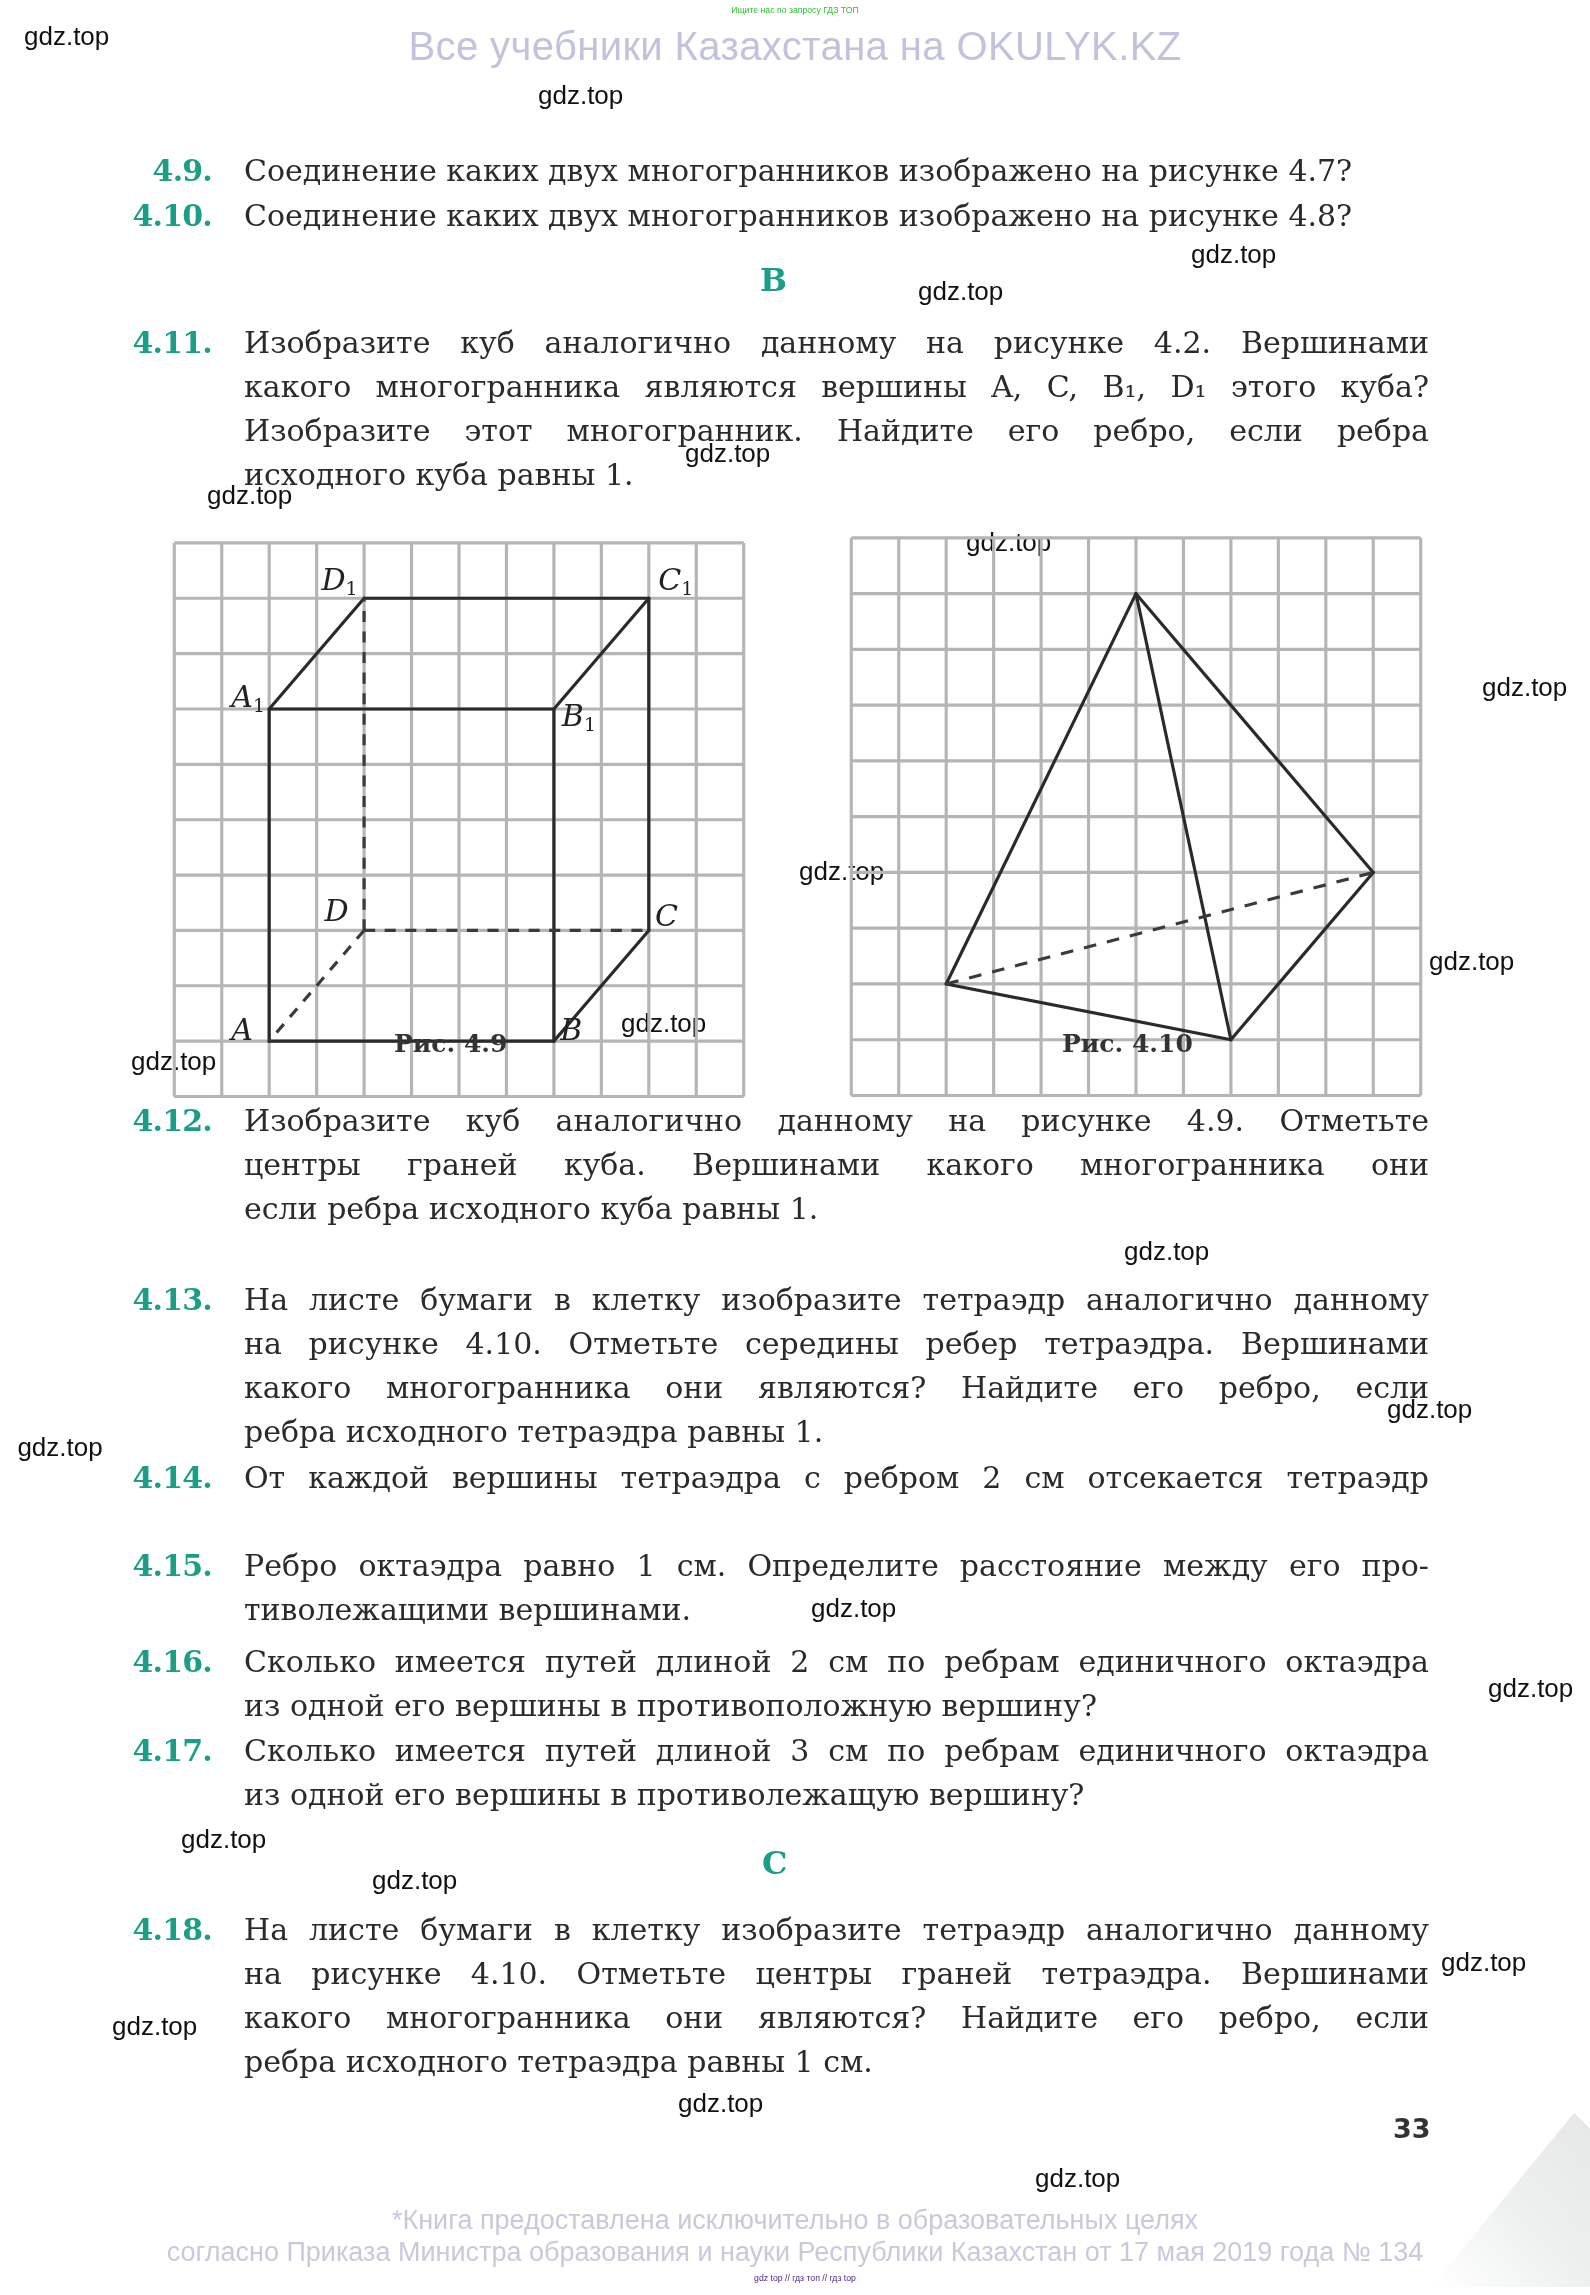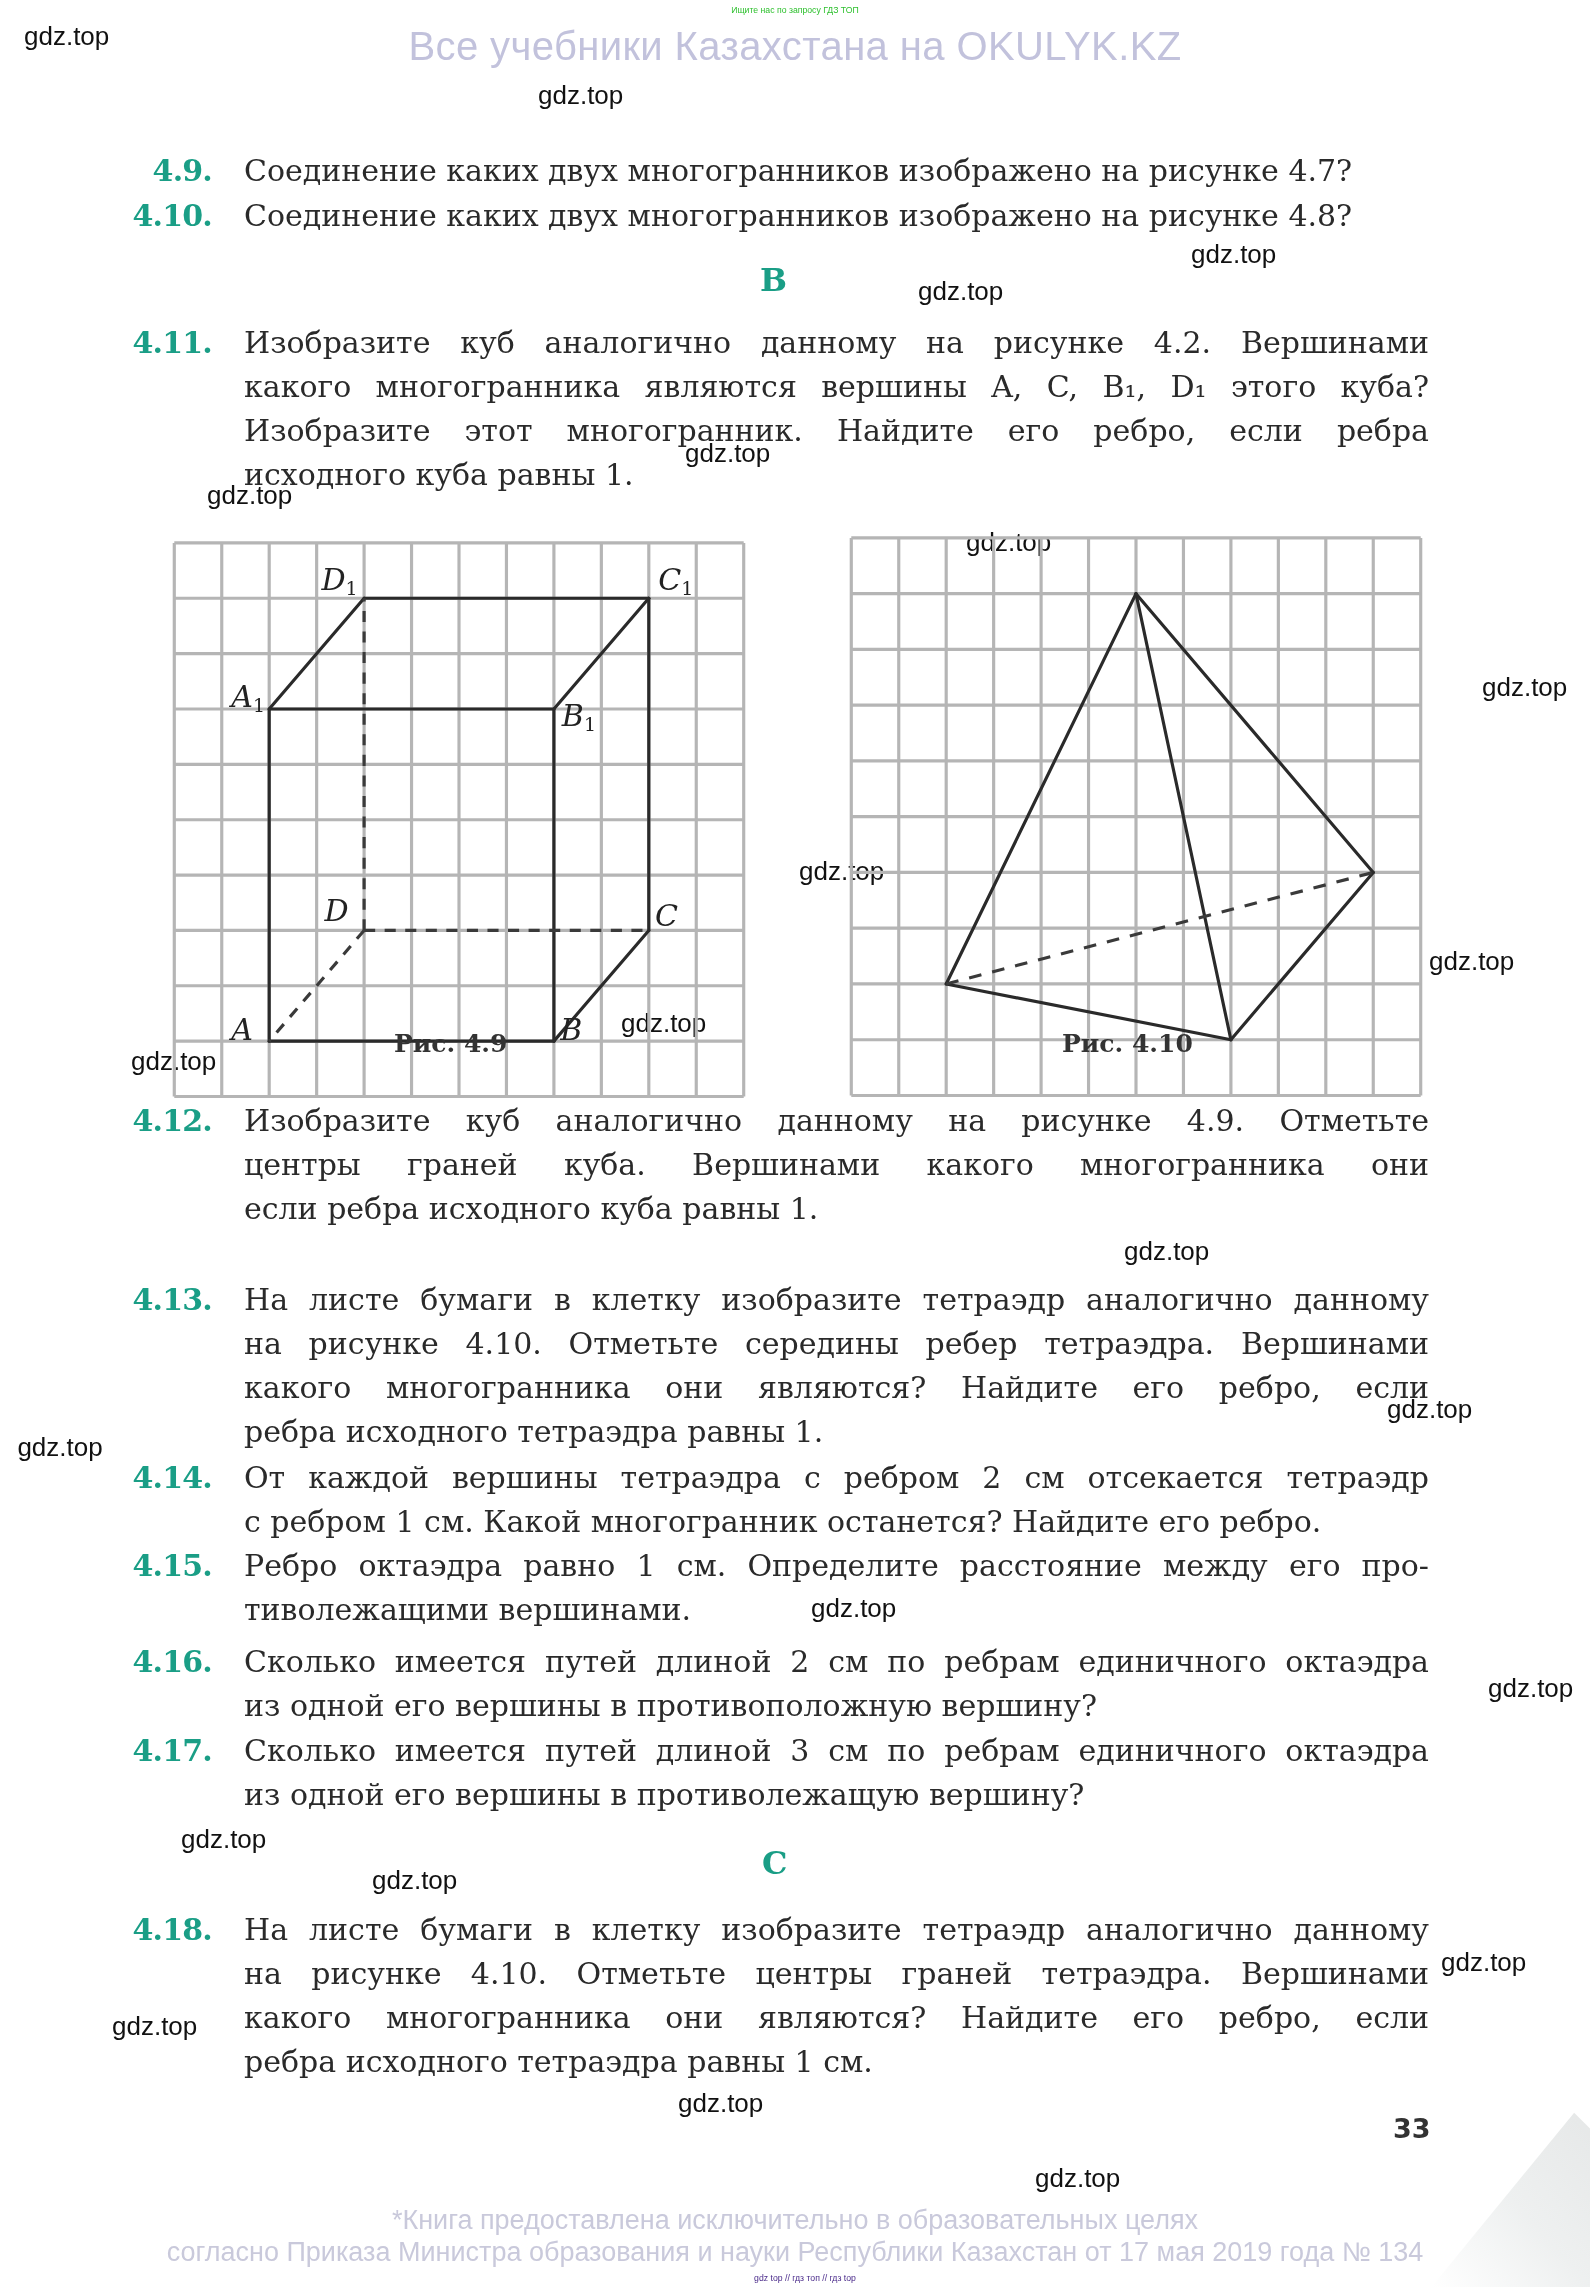--- a/index.html
+++ b/index.html
@@ -107,23 +107,20 @@
       </div>
       <div class="pline">
         <span class="ptext last">ребра исходного тетраэдра равны 1.</span>
       </div>
     </div>
     <div class="problem" style="top: 1456px;">
       <div class="pline">
         <span class="pnum">4.14.</span>
         <span class="ptext">От каждой вершины тетраэдра с ребром 2 см отсекается тетраэдр</span>
       </div>
-      <div class="pline">
-        <span class="ptext last">с ребром 1 см. Какой многогранник останется? Найдите его ребро.</span>
-      </div>
     </div>
     <div class="problem" style="top: 1544px;">
       <div class="pline">
         <span class="pnum">4.15.</span>
         <span class="ptext">Ребро октаэдра равно 1 см. Определите расстояние между его про-</span>
       </div>
       <div class="pline">
         <span class="ptext last">тиволежащими вершинами.</span>
       </div>
     </div>

